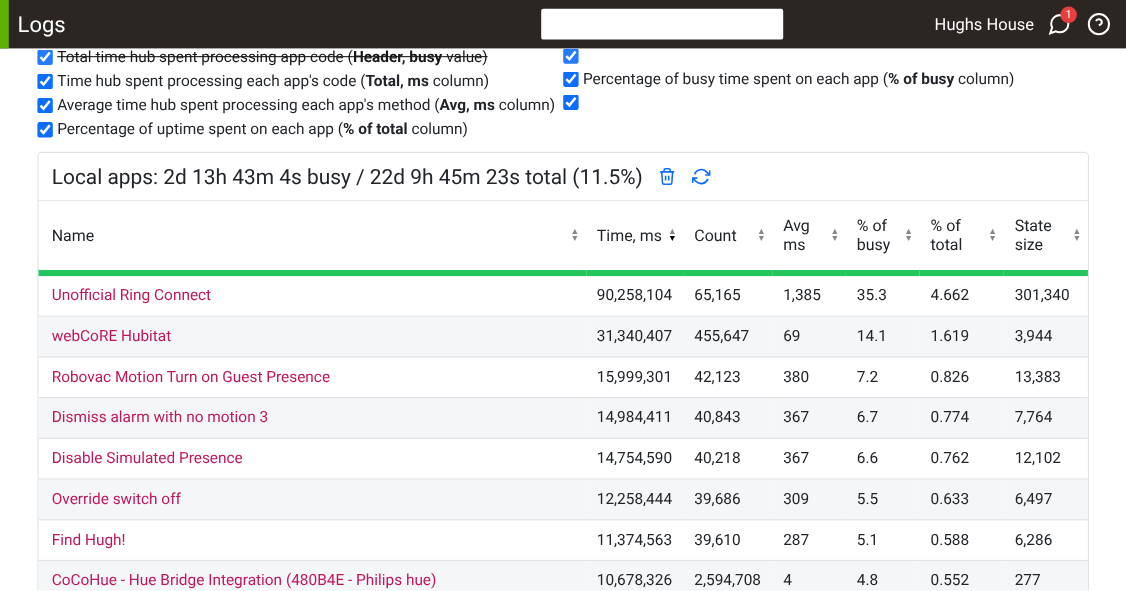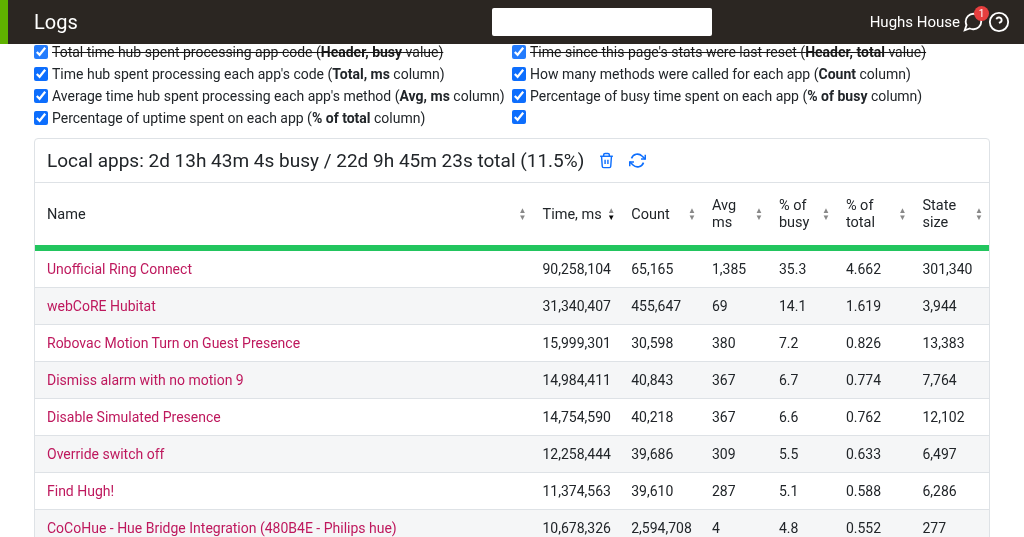--- a/index.html
+++ b/index.html
@@ -1,21 +1,21 @@
 <!DOCTYPE html>
 <html><head>
 <meta charset="utf-8">
 <style>
 * { box-sizing: border-box; margin: 0; padding: 0; }
 body { font-family: -apple-system, BlinkMacSystemFont, "Segoe UI", Roboto, Helvetica, Arial, sans-serif; font-size: 14px; color: #212529; background: #fff; }
 .topbar { height: 44px; background: #2b2622; display: flex; align-items: center; padding: 0 12px; color: #fff; }
 .accent { position: absolute; left: 0; top: 0; width: 8px; height: 44px; background: #5fb100; }
-.topbar-title { font-size: 20px; font-weight: 400; margin-left: 22px; }
+.topbar-title { font-size: 20px; font-weight: 400; margin-left: 4px; }
 .topbar-search { margin-left: auto; margin-right: 300px; background: #fff; width: 220px; height: 28px; border-radius: 2px; }
-.topbar-right { position: absolute; right: 12px; top: 0; height: 44px; display: flex; align-items: center; gap: 0; }
+.topbar-right { position: absolute; right: 12px; top: 0; height: 44px; display: flex; align-items: center; gap: 10px; }
 .icon-btn { width: 26px; height: 26px; border-radius: 50%; display: flex; align-items: center; justify-content: center; cursor: pointer; position: relative; }
 .chat-icon svg, .help-icon svg { width: 22px; height: 22px; }
 .badge { position: absolute; top: -3px; right: -3px; background: #e73e3e; color: #fff; border-radius: 50%; width: 15px; height: 15px; font-size: 10px; display: flex; align-items: center; justify-content: center; }
 .content { padding: 0 34px 12px 34px; }
 .checkbox-grid { display: flex; gap: 0; padding: 0 0 12px 0; }
 .checkbox-col { flex: 1; display: flex; flex-direction: column; gap: 6px; }
 .chk-row { display: flex; align-items: center; gap: 4px; font-size: 14px; color: #212529; }
 .chk-row input { accent-color: #0d6efd; width: 14px; height: 14px; cursor: pointer; }
 .chk-row.cutoff { text-decoration: line-through; color: #000; opacity: 0.9; }
 .panel { border: 1px solid #dee2e6; border-radius: 4px; }
@@ -76,25 +76,20 @@
             <span>Average time hub spent processing each app's method (<b>Avg, ms</b> column)</span>
           </label>
           <label class="chk-row">
             <input type="checkbox" checked="" style="">
             <span>Percentage of uptime spent on each app (<b>% of total</b> column)</span>
           </label>
         </div>
     <div class="checkbox-col" id="chk-col2">
           <label class="chk-row cutoff">
             <input type="checkbox" checked="" style="">
-            <span>Time since this page's stats were last reset (<b>Header, total</b> value)</span>
-          </label>
-          <label class="chk-row">
-            <input type="checkbox" checked="" style="">
-            <span>How many methods were called for each app (<b>Count</b> column)</span>
           </label>
           <label class="chk-row">
             <input type="checkbox" checked="" style="">
             <span>Percentage of busy time spent on each app (<b>% of busy</b> column)</span>
           </label>
           <label class="chk-row">
             <input type="checkbox" checked="" style="">
           </label>
         </div>
   </div>
@@ -167,28 +162,28 @@
               <td>31,340,407</td>
               <td>455,647</td>
               <td>69</td>
               <td>14.1</td>
               <td>1.619</td>
               <td>3,944</td>
             </tr>
             <tr>
               <td class="name-col"><a>Robovac Motion Turn on Guest Presence</a></td>
               <td>15,999,301</td>
-              <td>30,598</td>
+              <td>42,123</td>
               <td>380</td>
               <td>7.2</td>
               <td>0.826</td>
               <td>13,383</td>
             </tr>
             <tr>
-              <td class="name-col"><a>Dismiss alarm with no motion 9</a></td>
+              <td class="name-col"><a>Dismiss alarm with no motion 3</a></td>
               <td>14,984,411</td>
               <td>40,843</td>
               <td>367</td>
               <td>6.7</td>
               <td>0.774</td>
               <td>7,764</td>
             </tr>
             <tr>
               <td class="name-col"><a>Disable Simulated Presence</a></td>
               <td>14,754,590</td>

